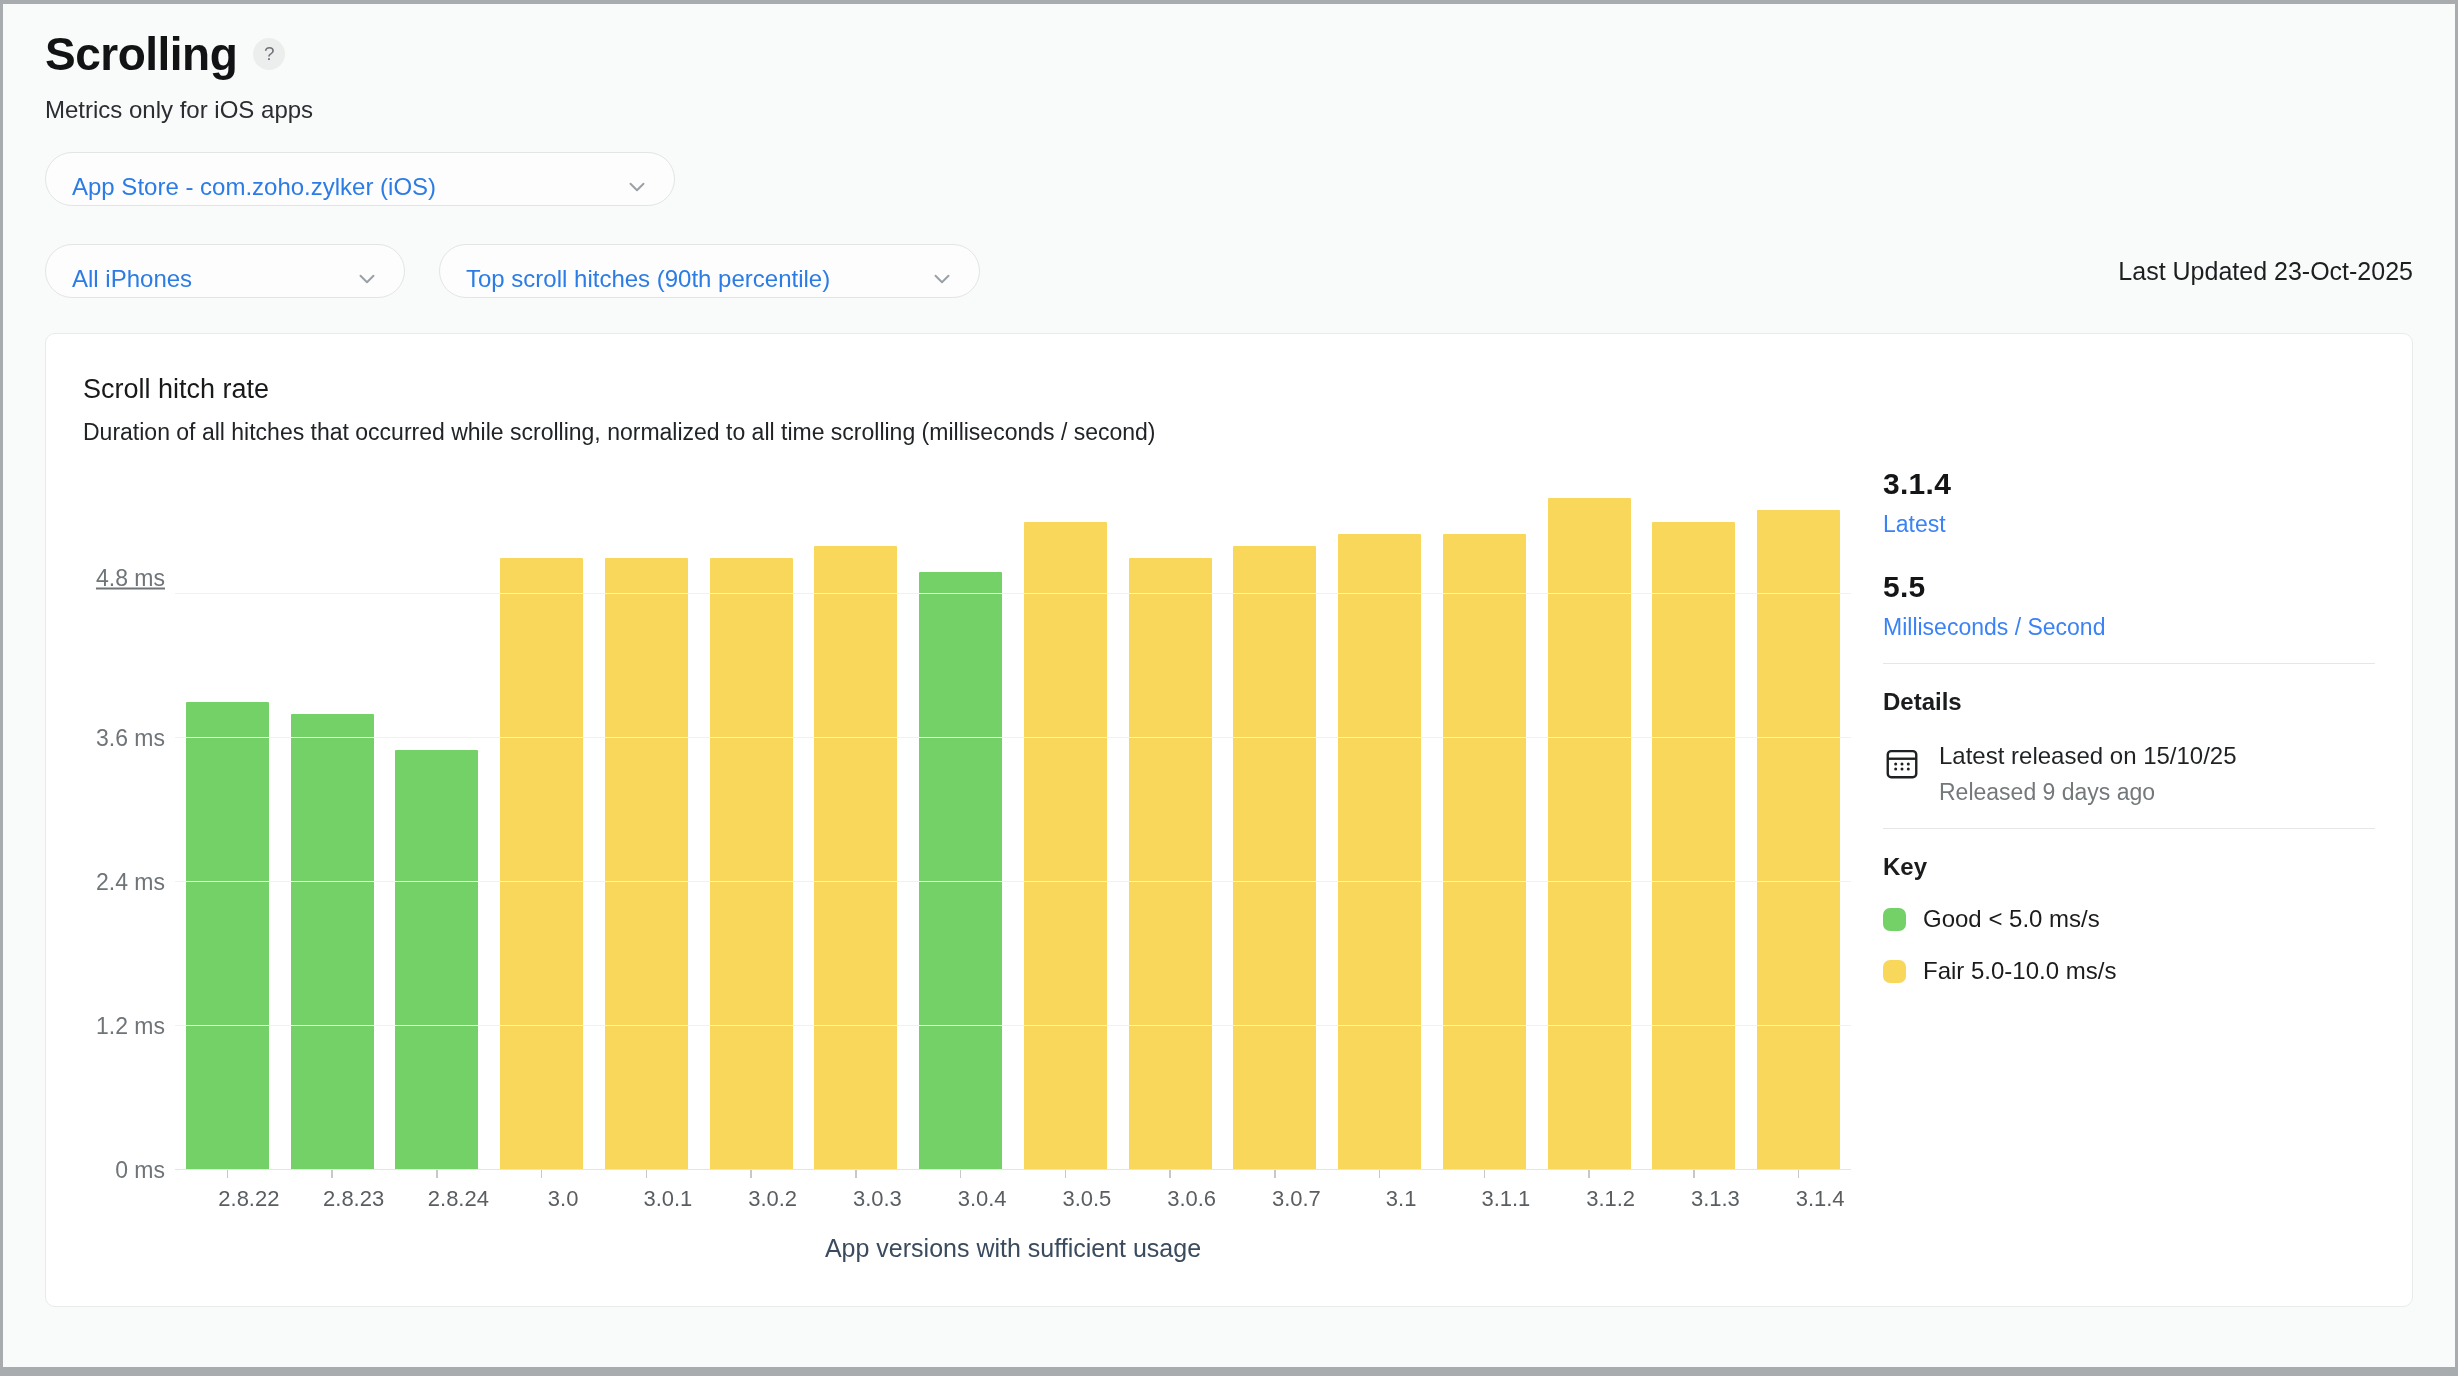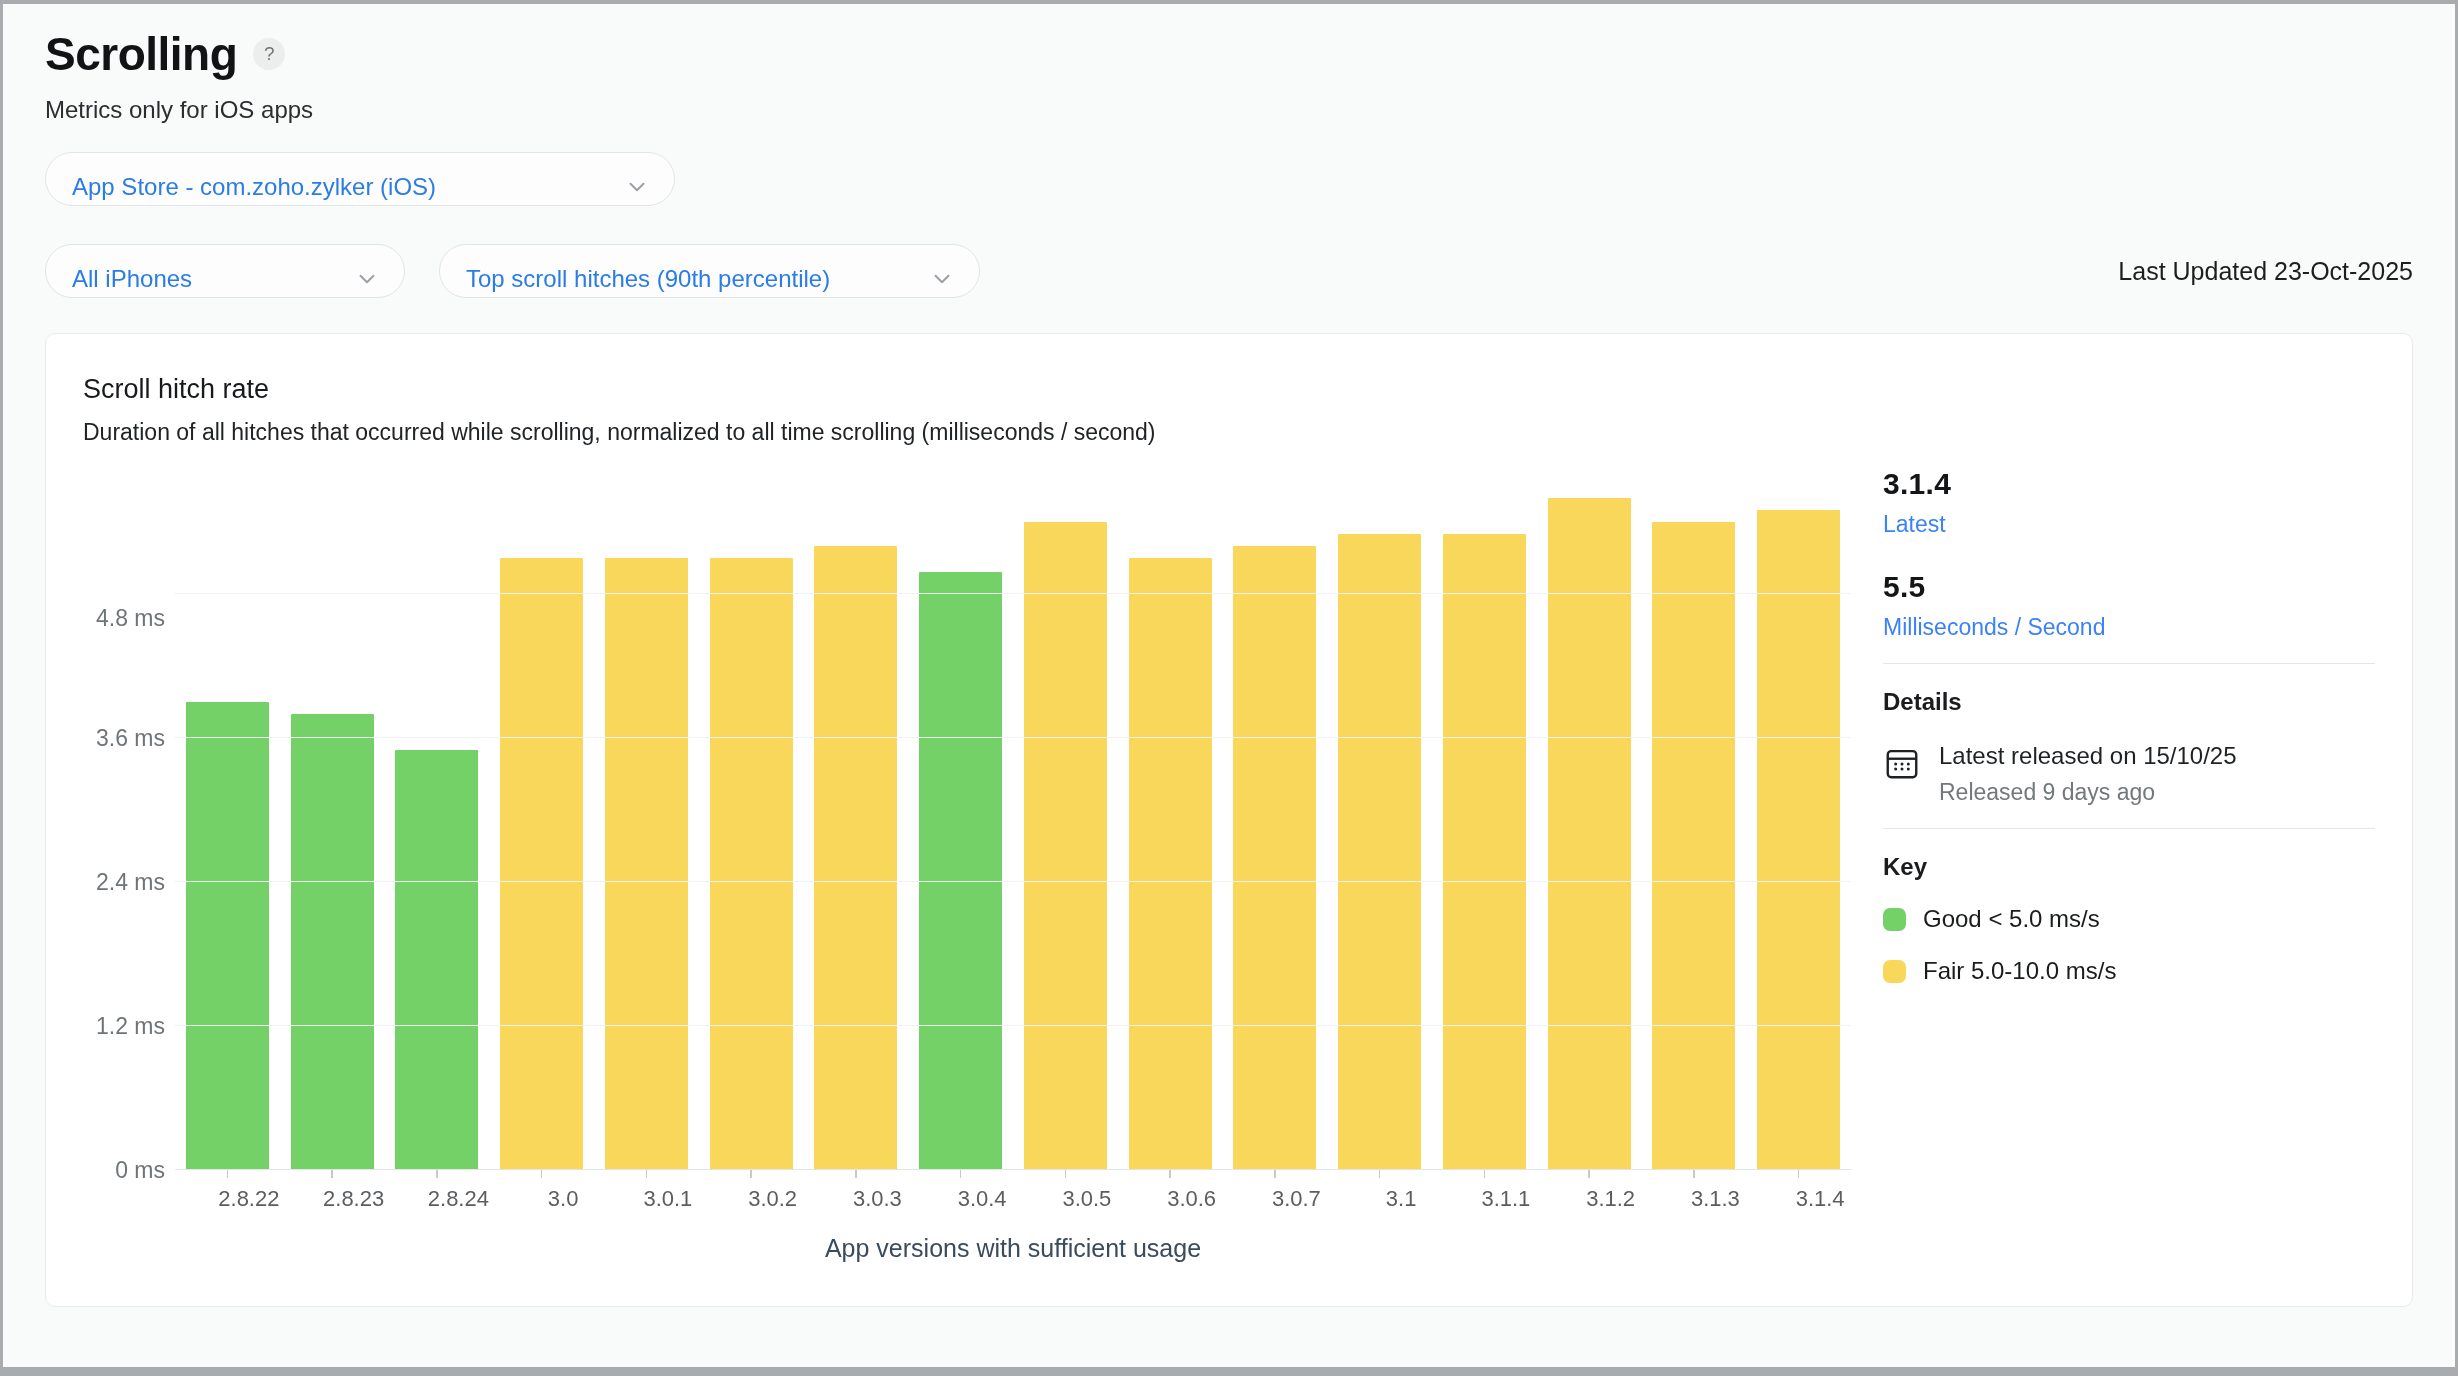--- a/index.html
+++ b/index.html
@@ -144,21 +144,21 @@
       <div class="card-desc">Duration of all hitches that occurred while scrolling, normalized to all time scrolling (milliseconds / second)</div>
 
       <div class="chart-region">
         <div class="chart-col">
           <div class="chart-flex">
             <div class="y-axis" id="y-axis">
                 <div class="ytick" style="bottom: 0px;">0 ms</div>
                 <div class="ytick" style="bottom: 144px;">1.2 ms</div>
                 <div class="ytick" style="bottom: 288px;">2.4 ms</div>
                 <div class="ytick" style="bottom: 432px;">3.6 ms</div>
-                <div class="ytick" style="bottom: 552px;">4.8 ms</div>
+                <div class="ytick" style="bottom: 592px; text-decoration: underline;">4.8 ms</div>
               </div>
             <div class="plot" id="plot">
               <div class="bars" id="bars">
                   <div class="bar-cell">
                     <div class="bar" style="height: 468px; background: rgb(116, 209, 103);"></div>
                   </div>
                   <div class="bar-cell">
                     <div class="bar" style="height: 456px; background: rgb(116, 209, 103);"></div>
                   </div>
                   <div class="bar-cell">

